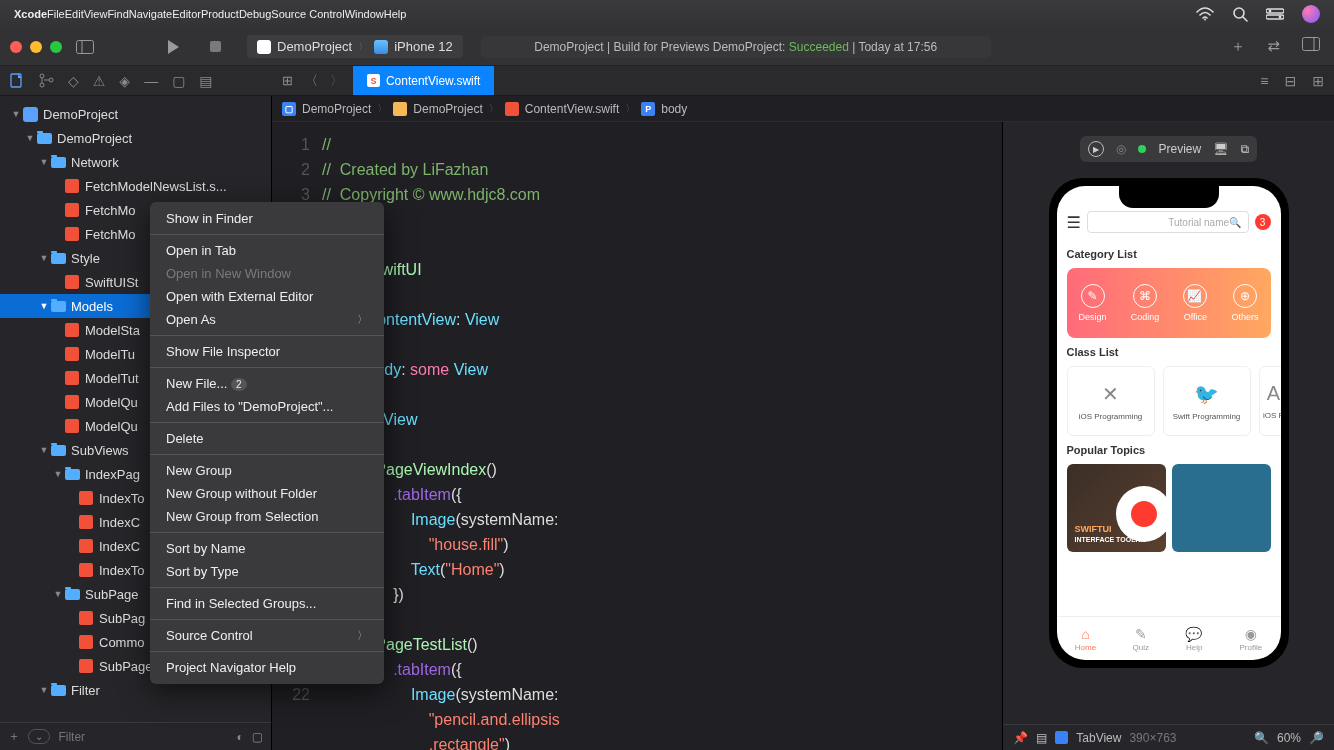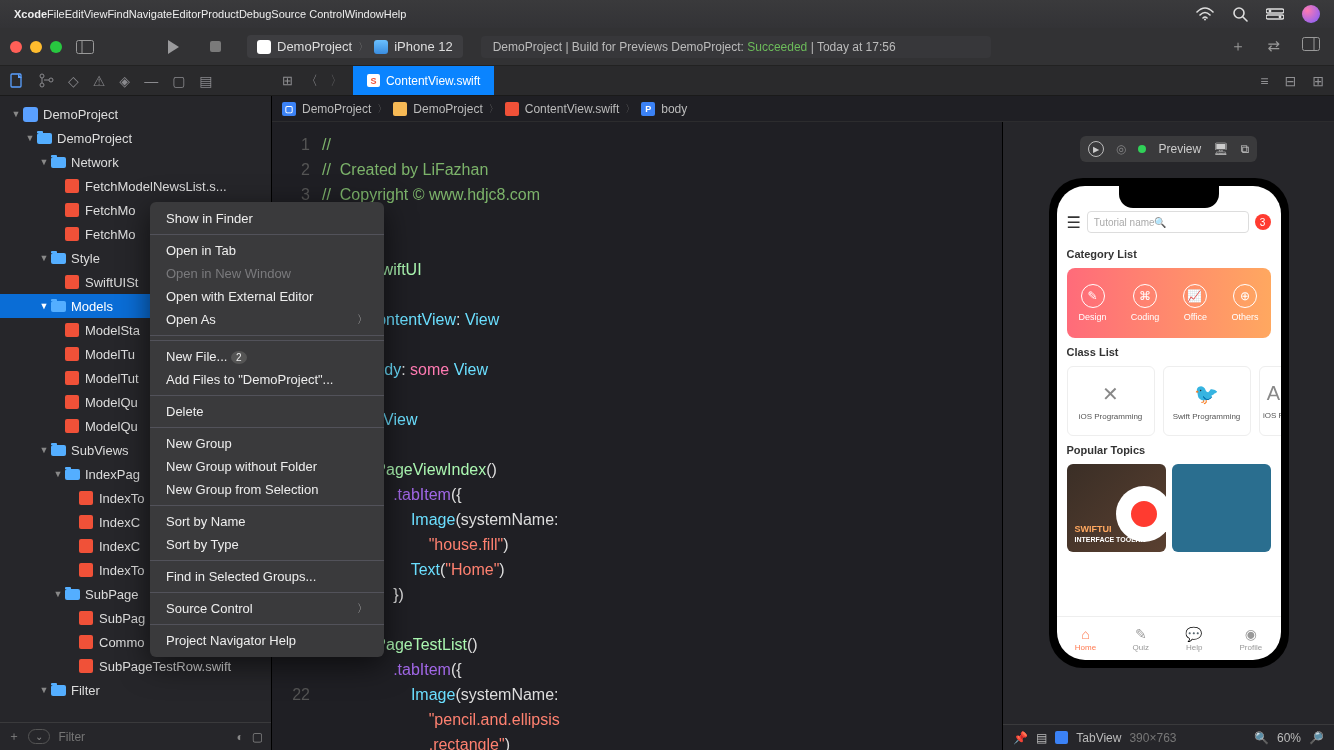--- a/index.html
+++ b/index.html
@@ -14,21 +14,21 @@
 
 .toolbar { height: 38px; background: #323234; display: flex; align-items: center; padding: 0 10px; border-bottom: 1px solid #222; }
 .traffic { display: flex; gap: 8px; }
 .traffic div { width: 12px; height: 12px; border-radius: 50%; }
 .tl-red{background:#ff5f57;} .tl-yel{background:#febc2e;} .tl-grn{background:#28c840;}
 .toolbar .sidebtn { margin-left: 14px; color: #999; }
 .toolbar .play { margin-left: 72px; color: #999; }
 .toolbar .stop { margin-left: 30px; width: 11px; height: 11px; background:#7a7a7a; border-radius:2px;}
 .scheme { margin-left: 26px; background:#3d3d40; border-radius:4px; padding: 4px 10px; display:flex; align-items:center; gap:6px; color:#ddd; font-size:13px;}
 .scheme .chv{color:#777;font-size:10px;}
-.status { margin-left: 18px; flex:1; max-width: 510px; background:#37373a; border-radius:4px; padding: 4px 12px; color:#bbb; font-size:12px; }
+.status { margin-left: 18px; flex:1; max-width: 510px; background:#37373a; border-radius:4px; padding: 4px 12px; color:#bbb; font-size:12px; text-align:center; }
 .status .ok{color:#6cbb5a;}
 .toolbar .rbtns { margin-left: auto; display:flex; gap: 22px; color:#999; font-size:15px; padding-right:4px;}
 
 
 .tabrow { height: 30px; background:#2a2a2c; display:flex; align-items:center; border-bottom:1px solid #1a1a1a; }
 .navgroup { width: 272px; display:flex; align-items:center; gap:14px; padding-left:10px; color:#8a8a8e; font-size:14px; }
 .navgroup .sel { color:#5aa0ff; }
 .ednav { display:flex; align-items:center; gap:12px; color:#8f8f92; padding: 0 10px; font-size:13px;}
 .filetab { background:#0a84ff; height:100%; display:flex; align-items:center; padding:0 14px; color:#fff; font-size:12px; gap:6px;}
 .filetab .swifticon{width:13px;height:13px;background:#fff;border-radius:2px;display:flex;align-items:center;justify-content:center;color:#f05138;font-size:9px;font-weight:700;}
@@ -71,21 +71,21 @@
 
 
 .preview{width:332px;background:#26262a;border-left:1px solid #000;display:flex;flex-direction:column;align-items:center;}
 .prev-toolbar{margin-top:14px;background:#3a3a3c;border-radius:6px;padding:5px 8px;display:flex;align-items:center;gap:12px;color:#ccc;font-size:12px;}
 .prev-toolbar .dot{width:8px;height:8px;background:#30d158;border-radius:50%;}
 .device{margin-top:16px;width:240px;height:490px;background:#000;border-radius:34px;padding:8px;position:relative;}
 .notch{position:absolute;top:8px;left:50%;transform:translateX(-50%);width:100px;height:22px;background:#000;border-radius:0 0 14px 14px;z-index:5;}
 .screen{width:100%;height:100%;background:#fff;border-radius:28px;overflow:hidden;display:flex;flex-direction:column;}
 .app-top{height:44px;display:flex;align-items:center;padding:0 10px;gap:6px;margin-top:14px;}
 .menu3{font-size:16px;color:#333;}
-.app-search{flex:1;border:1px solid #ddd;border-radius:4px;height:22px;padding:0 6px;display:flex;align-items:center;font-size:10px;color:#aaa;justify-content:flex-start;}
+.app-search{flex:1;border:1px solid #ddd;border-radius:4px;height:22px;padding:0 6px;display:flex;align-items:center;font-size:10px;color:#aaa;justify-content:flex-end;}
 .redbadge{width:16px;height:16px;border-radius:50%;background:#ff3b30;color:#fff;font-size:10px;display:flex;align-items:center;justify-content:center;}
 .section-title{font-size:11px;color:#333;padding:4px 10px;font-weight:700;}
 .cat-card{margin:4px 10px;height:70px;background:linear-gradient(90deg,#ff6b7a,#ffa860);border-radius:8px;display:flex;justify-content:space-around;align-items:center;color:#fff;font-size:9px;}
 .cat-item{display:flex;flex-direction:column;align-items:center;gap:4px;}
 .cat-item .cico{width:24px;height:24px;border:1.5px solid #fff;border-radius:50%;display:flex;align-items:center;justify-content:center;font-size:12px;}
 .class-row{display:flex;gap:8px;padding:4px 10px;overflow:hidden;}
 .class-card{min-width:88px;height:70px;border:1px solid #eee;border-radius:6px;display:flex;flex-direction:column;align-items:center;justify-content:center;font-size:8px;color:#555;gap:6px;}
 .class-card .cicon{font-size:20px;color:#888;}
 .topic-row{display:flex;gap:6px;padding:4px 10px;}
 .topic-card{flex:1;height:88px;border-radius:6px;background:linear-gradient(135deg,#3a2e26,#5a4030);position:relative;overflow:hidden;}
@@ -579,20 +579,23 @@
       <span>Open in New Window</span>
     </div>
   <div class="mi">
       <span>Open with External Editor</span>
     </div>
   <div class="mi">
       <span>Open As</span>
       <span class="sub">〉</span>
     </div>
   <div class="sep"></div>
+  <div class="mi">
+      <span>Show File Inspector</span>
+    </div>
   <div class="sep"></div>
   <div class="mi">
       <span><span>New File...</span> <span style="background:#555;border-radius:50%;padding:1px 5px;font-size:10px;">2</span></span>
     </div>
   <div class="mi">
       <span>Add Files to "DemoProject"...</span>
     </div>
   <div class="sep"></div>
   <div class="mi">
       <span>Delete</span>

